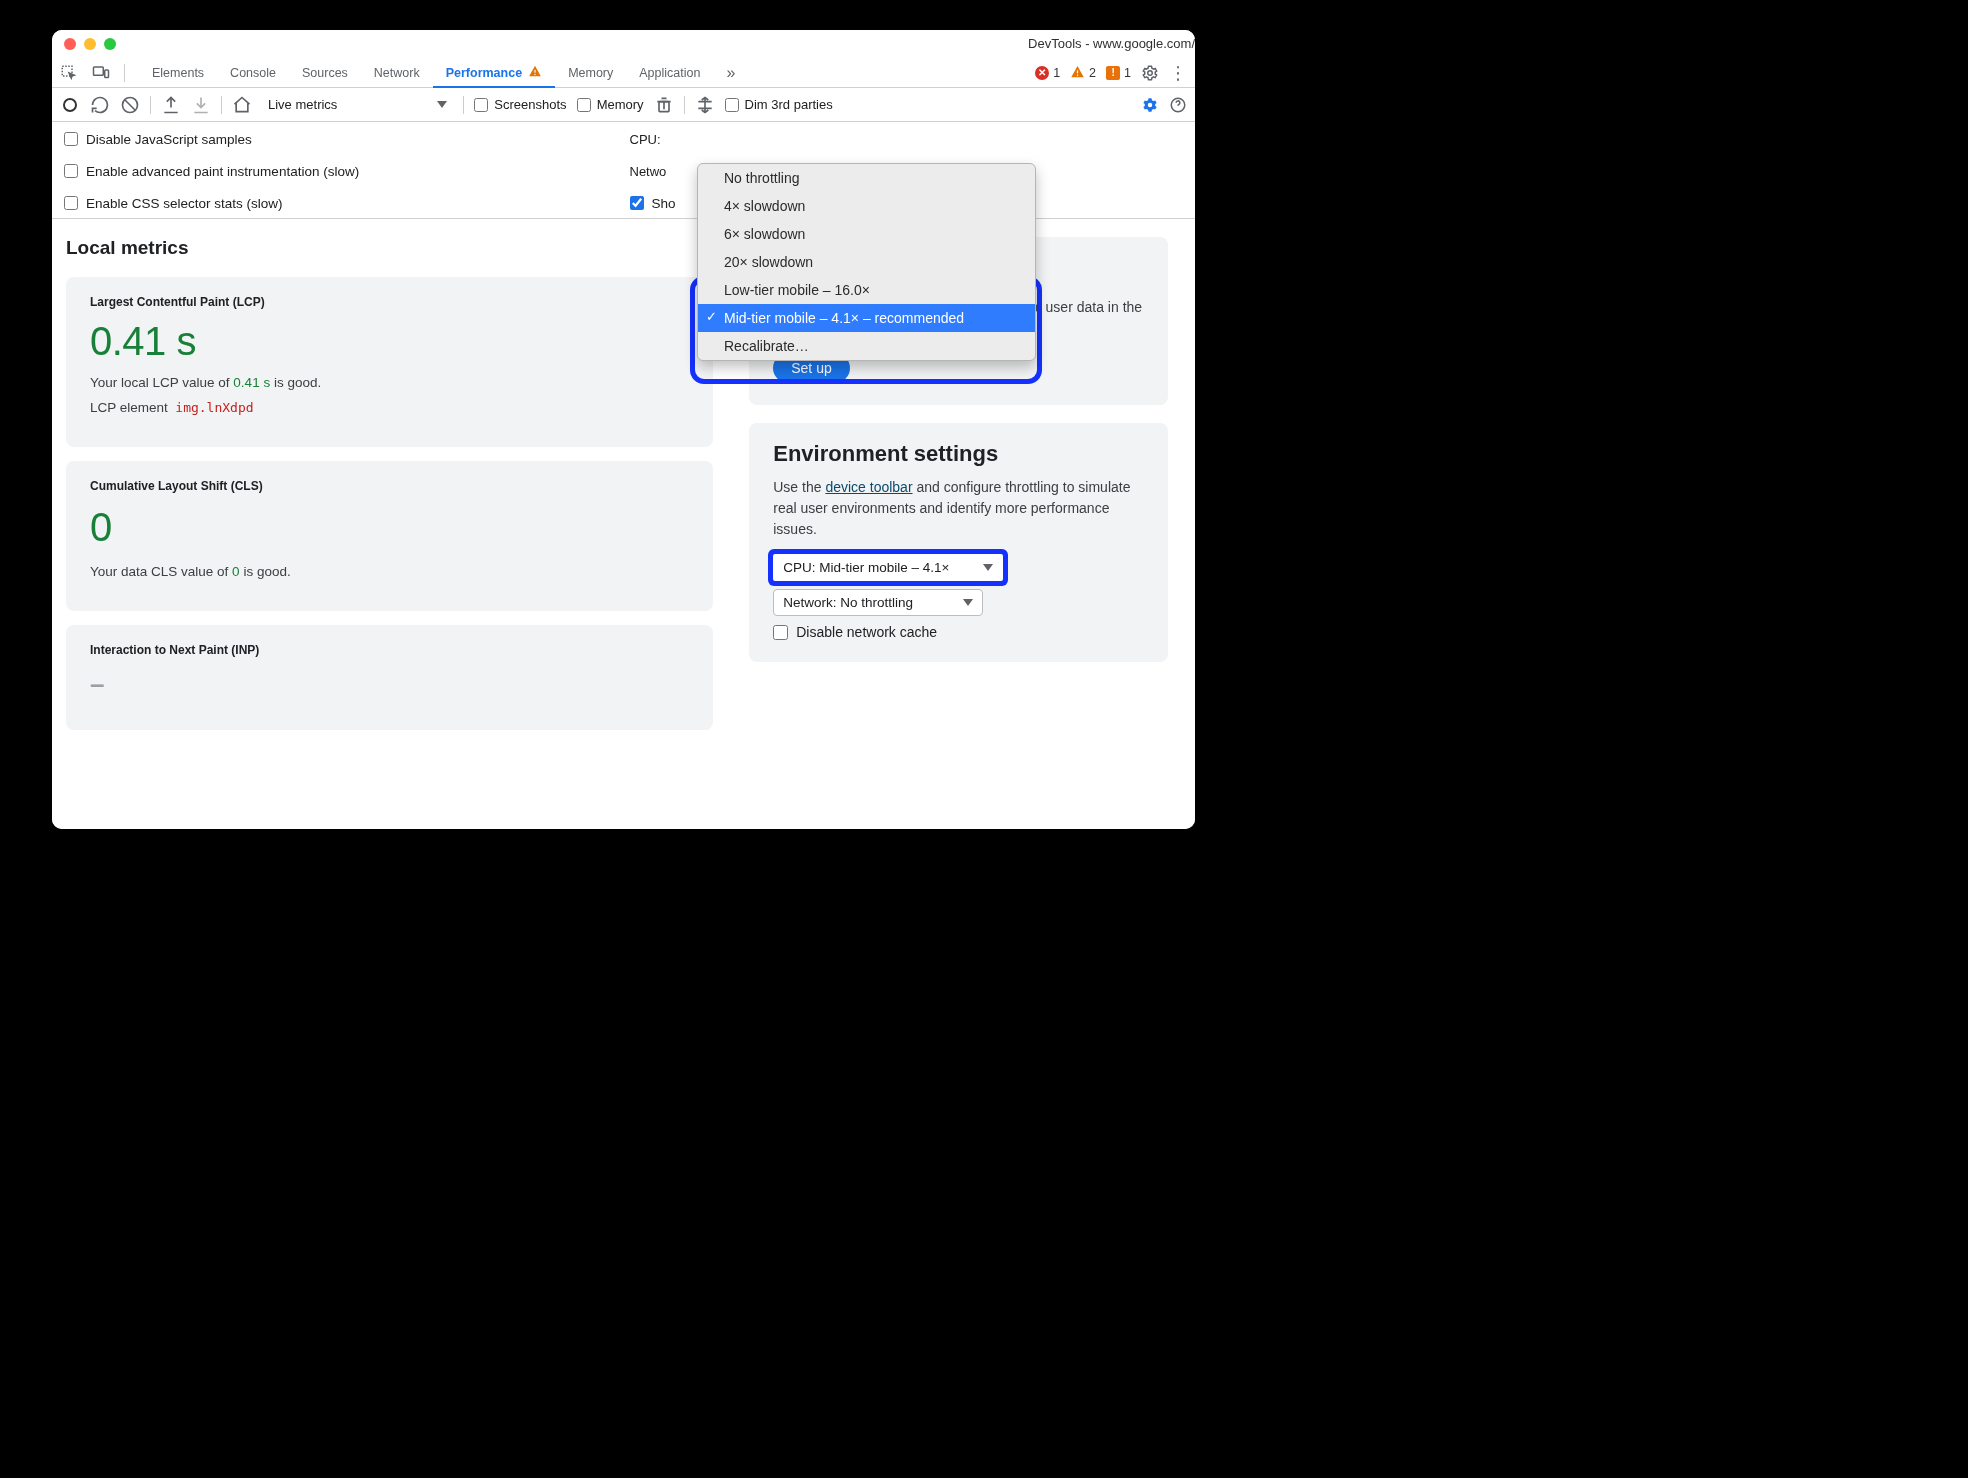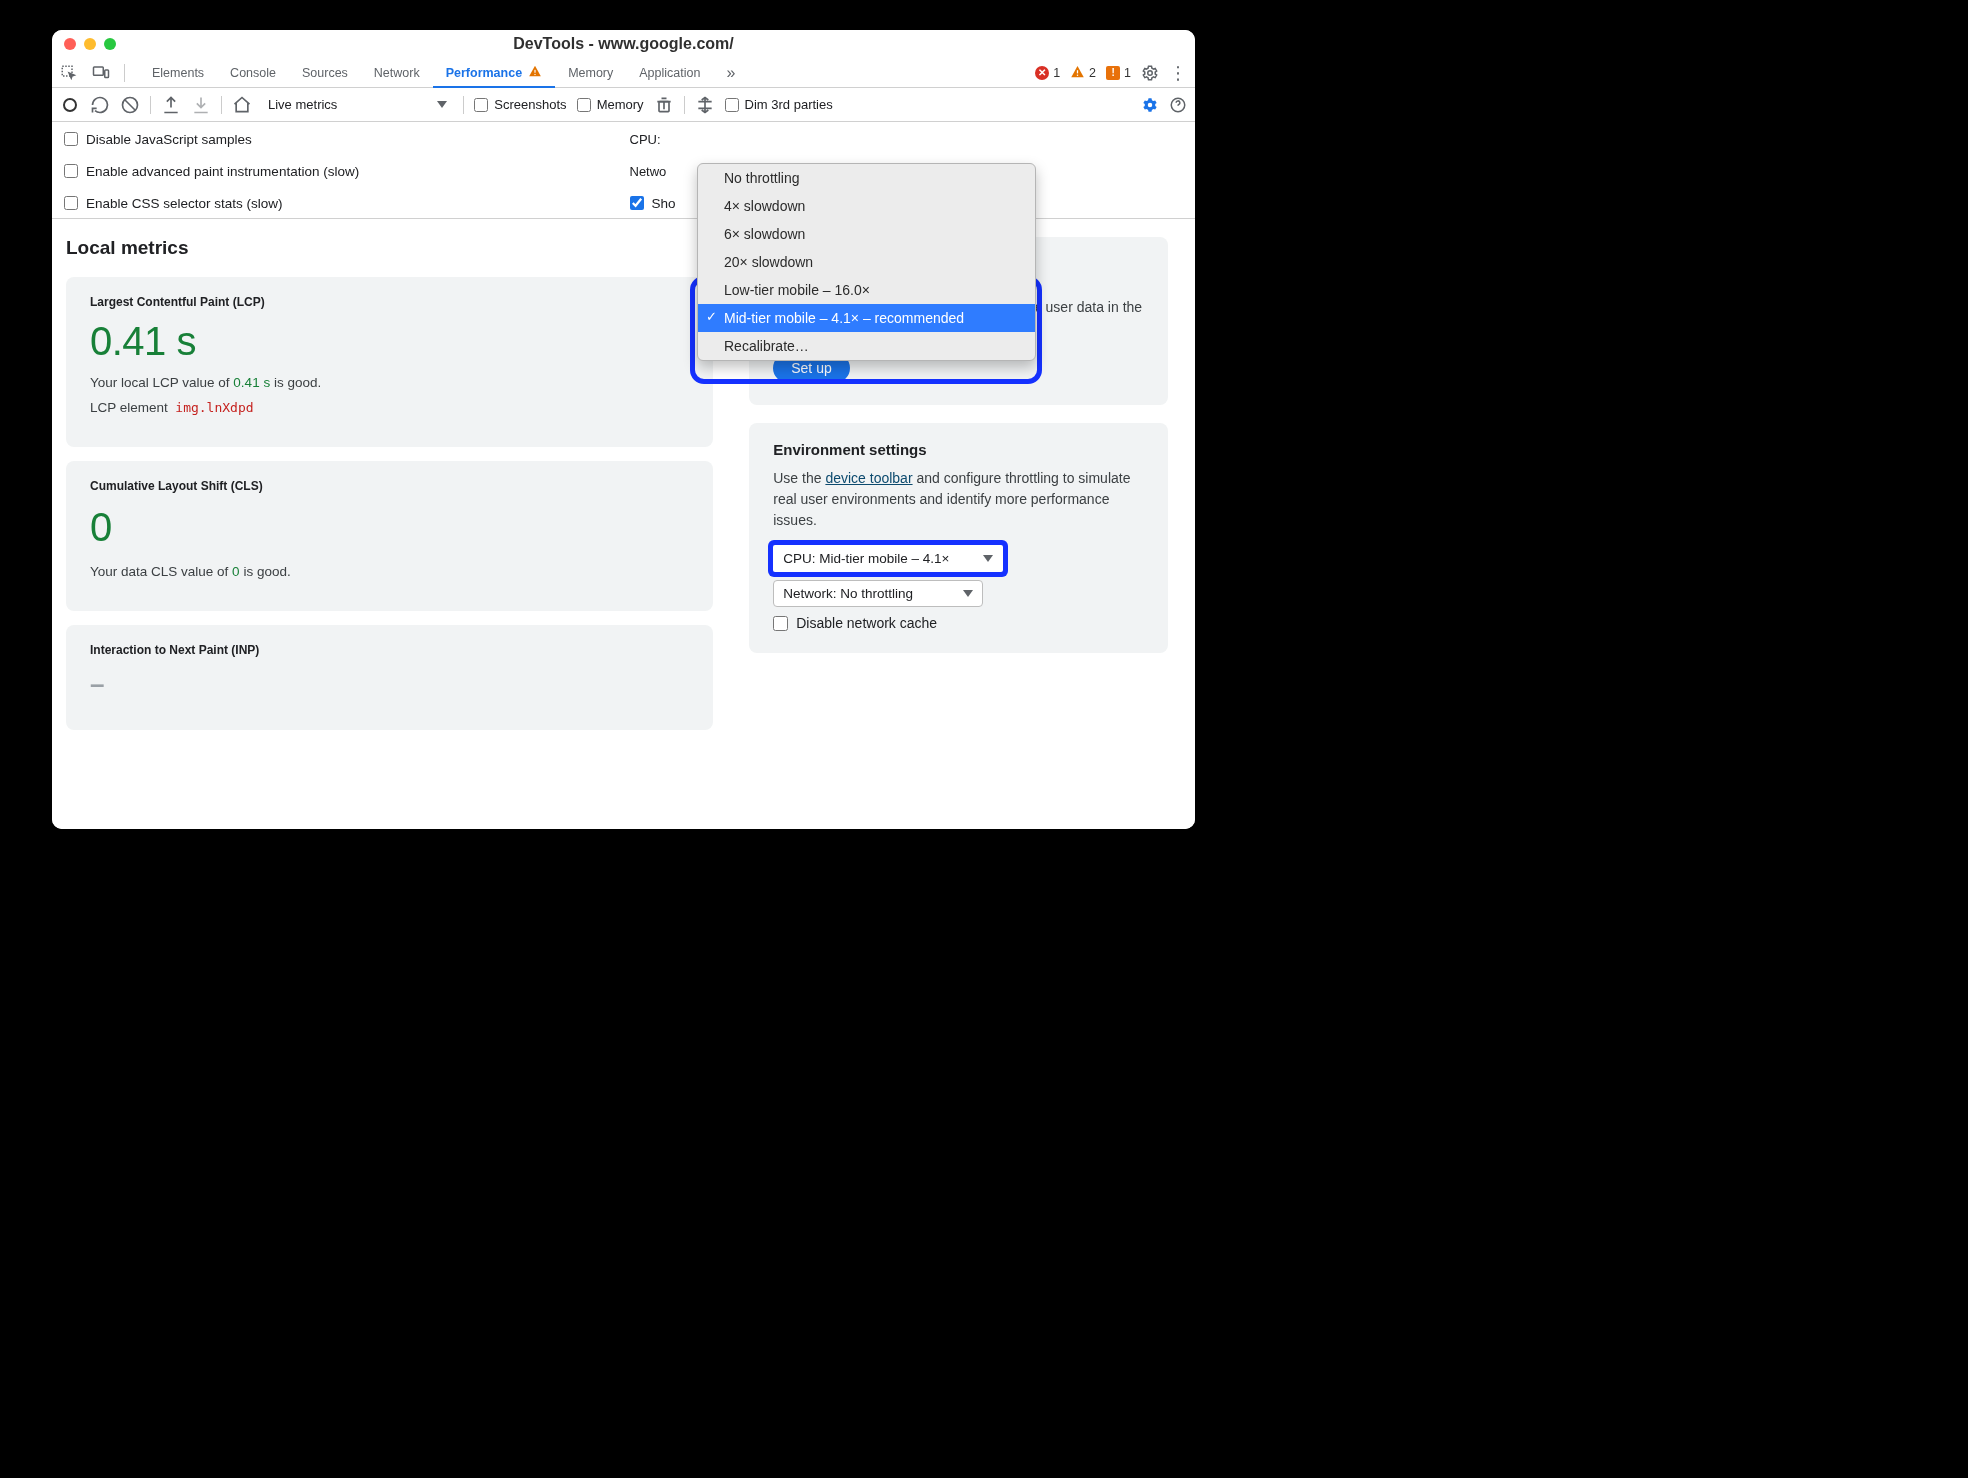--- a/index.html
+++ b/index.html
@@ -29,21 +29,21 @@
     height: 28px;
     display: flex;
     align-items: center;
     position: relative;
     background: #fff;
     border-bottom: 1px solid transparent;
   }
   .traffic { display: flex; gap: 8px; padding-left: 12px; }
   .dot { width: 12px; height: 12px; border-radius: 50%; }
   .dot.red { background:#ff5f57; } .dot.yellow { background:#febc2e; } .dot.green { background:#28c840; }
-  .title { position: absolute; left:0; right:0; text-align:center; font-weight:700; font-size:16px; color:#303030; pointer-events:none;}
+  .title { position: absolute; left:0; right:0; text-align:right; font-weight:400; font-size:13px; color:#303030; pointer-events:none;}
   
   .tabs-bar {
     height: 30px;
     display:flex; align-items:center;
     border-bottom: 1px solid #d0d0d0;
     font-size: 12.5px;
   }
   .tabs-left { display:flex; align-items:center; gap:14px; padding: 0 8px; }
   .ico { width:18px; height:18px; display:flex; align-items:center; justify-content:center; color:#5f6368; }
   .ico svg { width:100%; height:100%; }
@@ -90,21 +90,21 @@
   .card h3 { font-size: 12px; font-weight:700; margin-bottom: 12px;}
   .big-metric { font-size: 40px; font-weight:500; color:#188038; line-height:1; margin-bottom:14px; letter-spacing:-0.5px;}
   .meta { font-size: 13.5px; color:#3c4043; margin-bottom:10px;}
   .good { color:#188038; font-weight:400;}
   .elref { color:#c5221f; font-family: Menlo, monospace; font-size:13px; }
   .zero { font-size:40px; color:#188038; font-weight:500; margin-bottom:14px;}
   .dash { color:#9aa0a6; font-size:26px; font-weight:700;}
   .right-card .desc { font-size: 14px; color:#3c4043; line-height:1.5; margin-bottom:14px;}
   a.link { color:#0c4a6e; text-decoration: underline; }
   .btn-primary { background:#1a73e8; color:#fff; border:none; border-radius:18px; padding: 7px 18px; font-size:14px; font-weight:500; cursor:pointer;}
-  .env-title { font-size:15px; font-weight:700; margin-bottom:10px;}
+  .env-title { font-size:22px; font-weight:700; margin-bottom:10px;}
   .env-select {
     display:flex; align-items:center; justify-content:space-between;
     background:#fff; border:1px solid #bdbdbd; border-radius:4px;
     padding: 5px 9px; font-size:13.5px; margin-bottom:8px;
     cursor:pointer;
     width: 210px;
   }
   .env-select.highlight-ring { box-shadow: 0 0 0 5px #1531ff; border-radius:2px; border-color:transparent;}
   .env-chk { display:flex; align-items:center; gap:8px; font-size:14px; margin-top:6px;}
   

